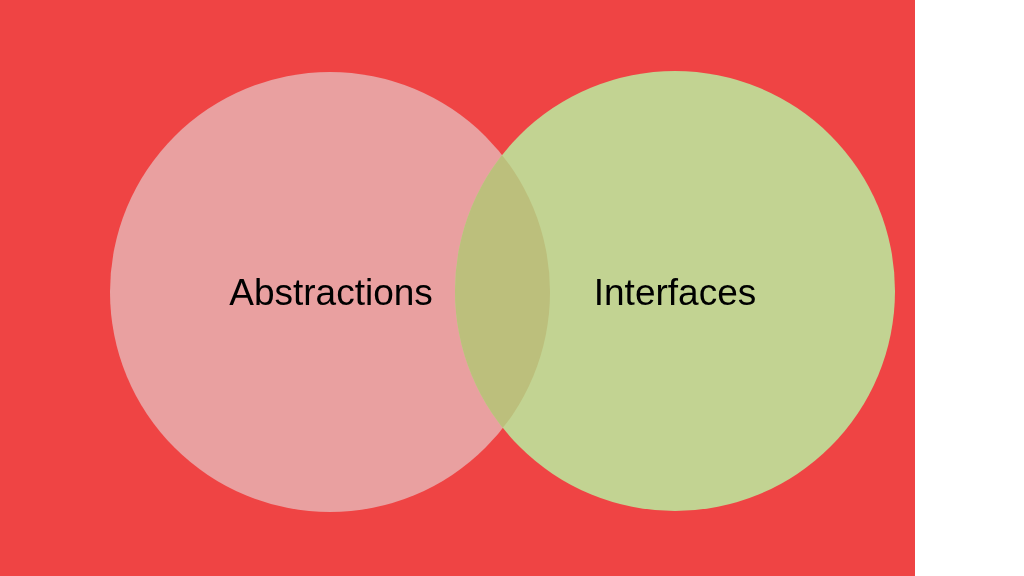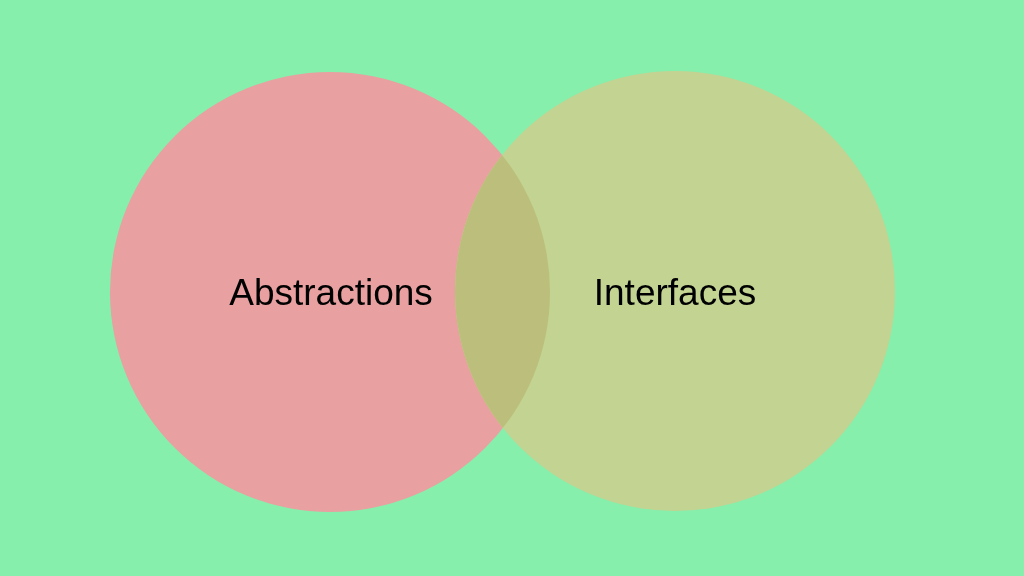--- a/index.html
+++ b/index.html
@@ -6,23 +6,23 @@
     margin: 0;
     padding: 0;
     width: 1024px;
     height: 576px;
     overflow: hidden;
     background: #ffffff;
     font-family: "Liberation Sans", sans-serif;
   }
   .canvas {
     position: relative;
-    width: 1024px;
+    width: 915px;
     height: 576px;
-    background: #86efac;
+    background: #ef4444;
   }
   svg { display: block; }
   .set-label {
     font-family: "Liberation Sans", sans-serif;
     font-size: 37px;
     fill: #000000;
     text-anchor: middle;
   }
 </style>
 </head>

